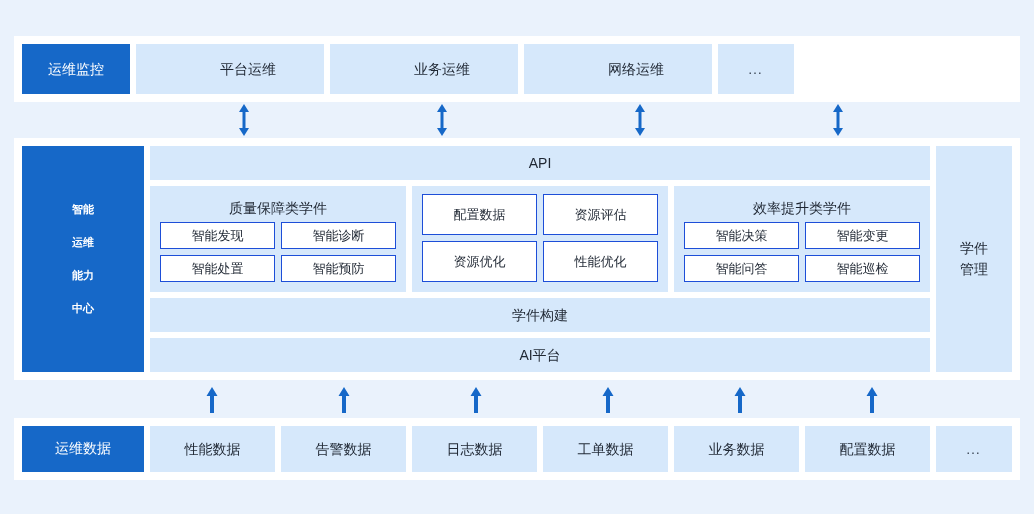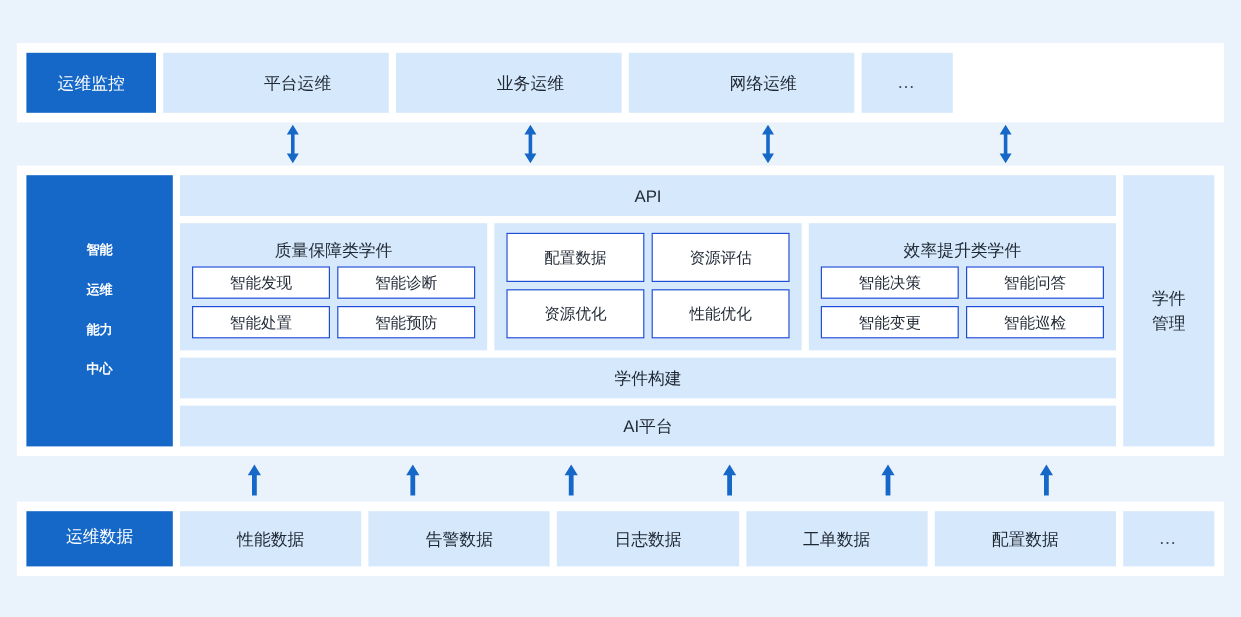--- a/index.html
+++ b/index.html
@@ -150,22 +150,22 @@
               <div class="cell white">资源评估</div>
               <div class="cell white">资源优化</div>
               <div class="cell white">性能优化</div>
             </div>
           </div>
 
           <div class="cell group">
             <div class="group-title">效率提升类学件</div>
             <div class="group-grid">
               <div class="cell white">智能决策</div>
+              <div class="cell white">智能变更</div>
               <div class="cell white">智能问答</div>
-              <div class="cell white">智能变更</div>
               <div class="cell white">智能巡检</div>
             </div>
           </div>
 
         </div>
 
         <div class="cell bar">学件构建</div>
         <div class="cell bar">AI平台</div>
       </div>
 
@@ -212,18 +212,19 @@
     </div>
   </div>
 
   <div class="panel" id="bottom-panel">
     <div class="botrow">
       <div class="cell accent c-accent">运维数据</div>
       <div class="cell c-item">性能数据</div>
       <div class="cell c-item">告警数据</div>
       <div class="cell c-item">日志数据</div>
       <div class="cell c-item">工单数据</div>
+      <div class="cell c-item">业务数据</div>
       <div class="cell c-item">配置数据</div>
       <div class="cell c-dots dots">…</div>
     </div>
   </div>
 
 </div>
 
 </body></html>

